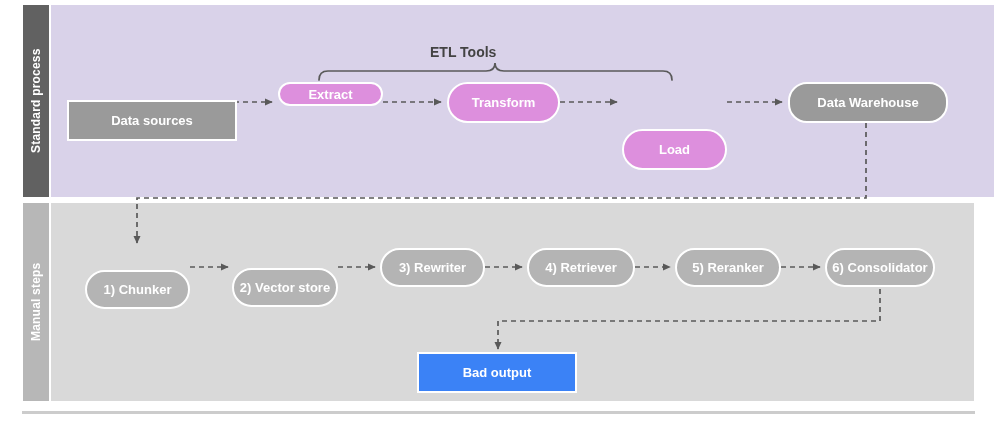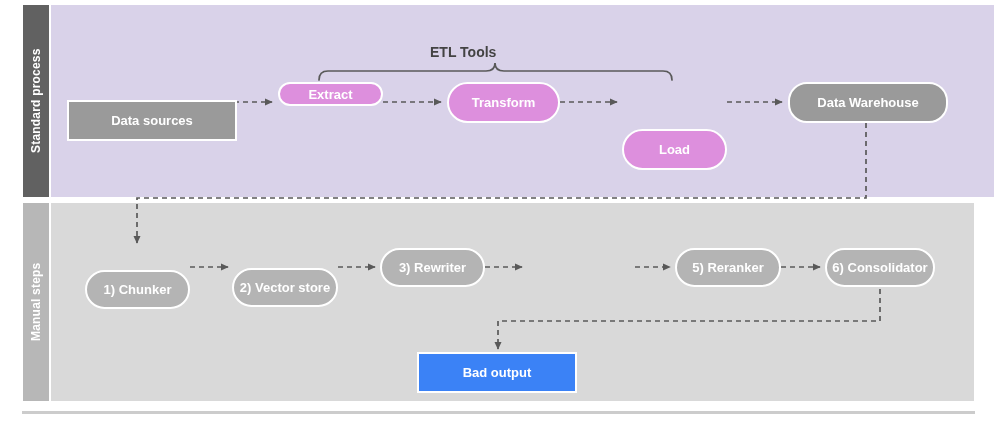--- a/index.html
+++ b/index.html
@@ -146,20 +146,21 @@
   <div class="node pill purple" style="left:622px; top:82px; width:105px; height:41px;margin-top:47px;">Load</div>
 
   <div class="node rect gray" style="left:788px; top:82px; width:160px; height:41px;border-radius:19px;">Data Warehouse</div>
 
   <div class="node pill graylt" style="left:85px; top:248px; width:105px; height:39px;margin-top:22px;">1) Chunker</div>
 
   <div class="node pill graylt" style="left:232px; top:248px; width:106px; height:39px;margin-top:20px;">2) Vector store</div>
 
   <div class="node pill graylt" style="left:380px; top:248px; width:105px; height:39px;text-align:center;">3) Rewriter</div>
 
+  <div class="node pill graylt" style="left:527px; top:248px; width:108px; height:39px;">4) Retriever</div>
 
   <div class="node pill graylt" style="left:675px; top:248px; width:106px; height:39px;">5) Reranker</div>
 
   <div class="node pill graylt" style="left:825px; top:248px; width:110px; height:39px;">6) Consolidator</div>
 
   <div class="node rect yellow" style="left:417px; top:352px; width:160px; height:41px;">Bad output</div>
 
   <div id="baseline"></div>
 
 </div>

